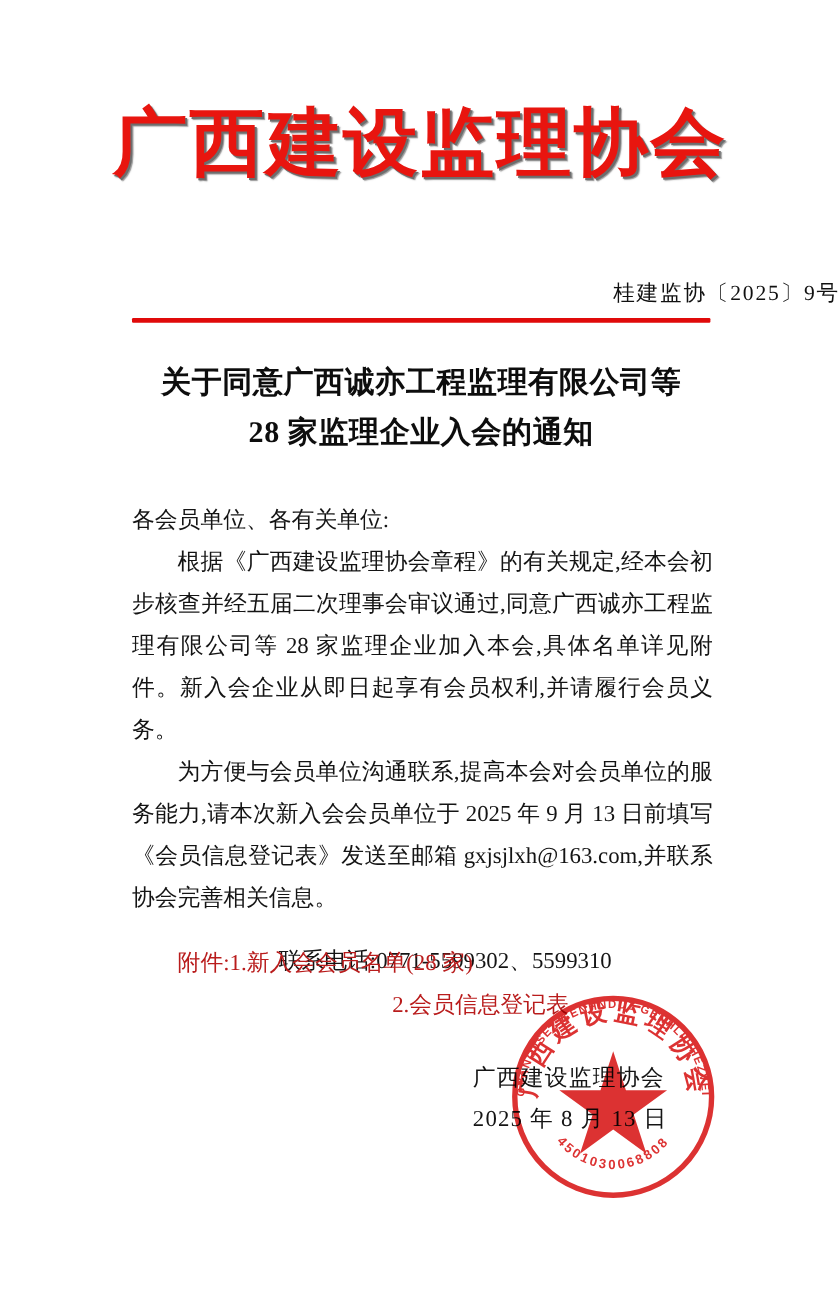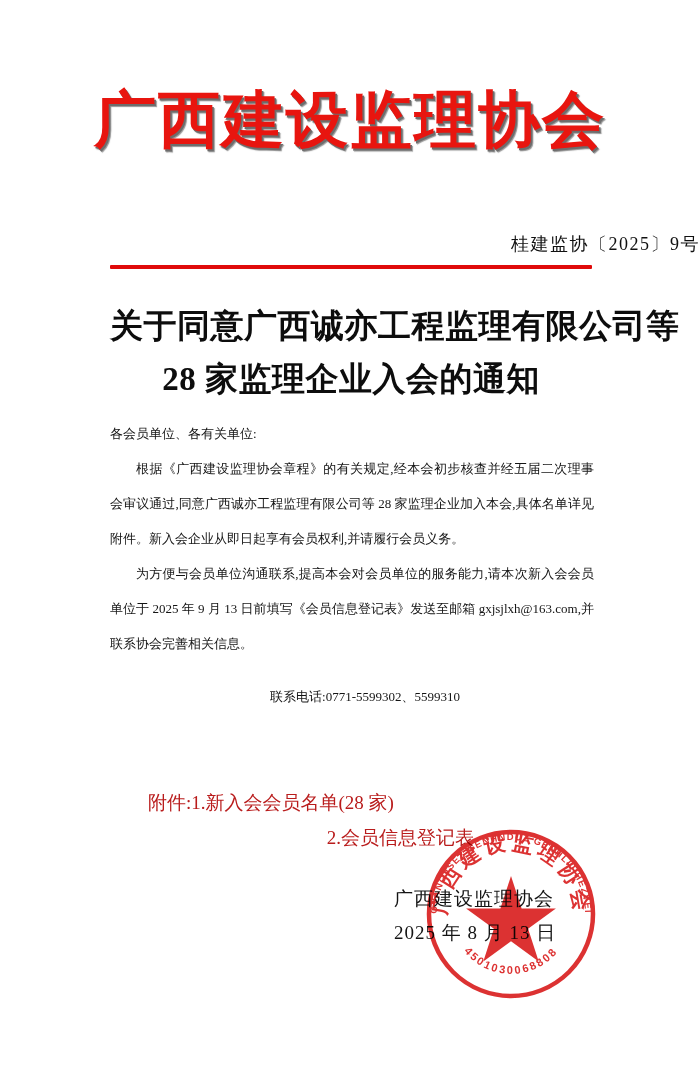--- a/index.html
+++ b/index.html
@@ -70,35 +70,35 @@
     border-radius: 1px;
   }
 
   
   .notice-title {
     position: absolute;
     left: 110px;
     top: 300px;
     width: 482px;
     text-align: center;
-    font-size: 33px;
+    font-size: 25px;
     font-weight: 700;
     line-height: 1.62;
     letter-spacing: 0.5px;
     color: #0d0d0d;
   }
   .notice-title .tline { display: block; white-space: nowrap; }
 
   
   .body-block {
     position: absolute;
     left: 110px;
     top: 416px;
     width: 484px;
-    font-size: 13px;
+    font-size: 19px;
     line-height: 35px;
     color: #141414;
     text-align: justify;
     text-justify: inter-ideograph;
     font-family: Liberation Serif, serif;
   }
   .salutation {
     margin: 0 0 0 0;
     text-align: left;
   }

